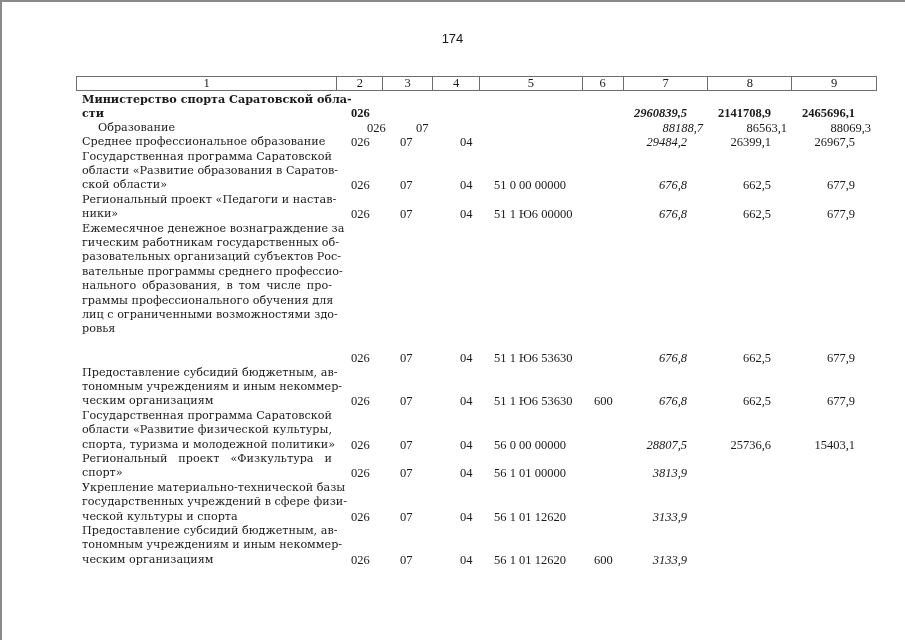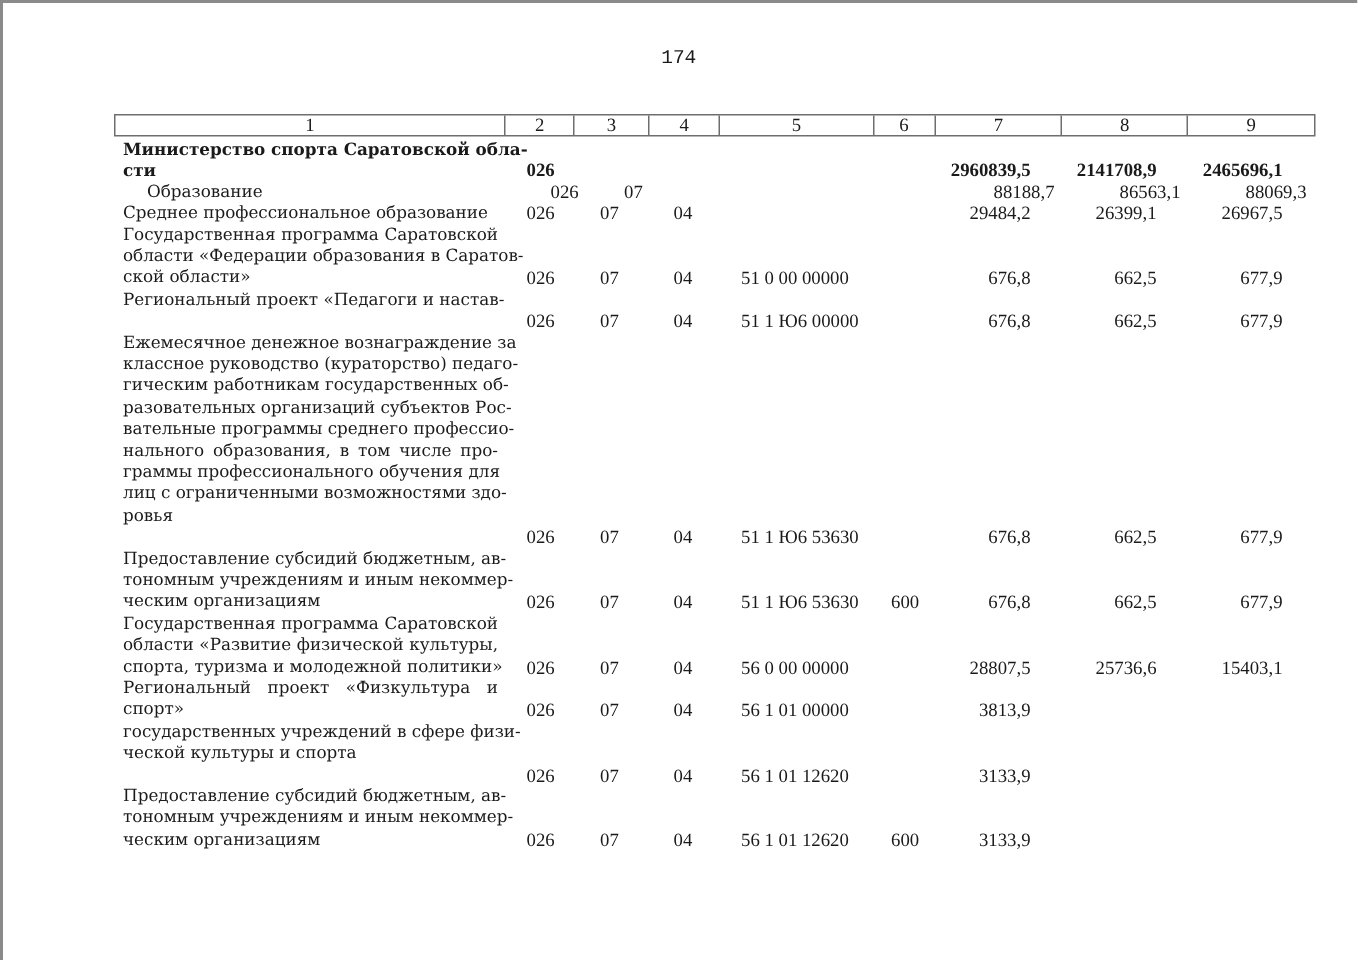--- a/index.html
+++ b/index.html
@@ -1,33 +1,33 @@
 <!DOCTYPE html>
 <html><head>
 <meta charset="utf-8">
 <style>
   html, body { margin:0; padding:0; }
   body { width:905px; height:640px; background:#ffffff; position:relative; overflow:hidden;
          font-family:"DejaVu Serif","Liberation Serif",serif; color:#1a1a1a; }
   .page-frame { position:absolute; left:0; top:0; width:905px; height:640px; box-sizing:border-box;
                 border-top:2px solid #8a8a8a; border-left:2px solid #8a8a8a; }
   .page-number { position:absolute; top:31px; left:0; width:905px; text-align:center; font-size:13px;
-                 font-family:Liberation Mono, monospace; }
+                 font-family:Liberation Sans, sans-serif; }
   .table-head { position:absolute; left:76px; top:76px; width:801px; height:15px; border:1px solid #6e6e6e;
                 box-sizing:border-box; display:flex; font-family:"Liberation Serif",serif; font-size:12.5px; }
   .table-head .hc { height:100%; border-right:1px solid #6e6e6e; box-sizing:border-box; text-align:center; line-height:13px; }
   .table-head .hc:last-child { border-right:none; }
   .rows { position:absolute; left:0; top:92px; width:905px; }
   .row { position:relative; width:888px; font-size:11.2px; line-height:14.4px; }
   .name { position:absolute; left:82px; width:250px; text-align:justify; top:0; }
   .name .ln { display:block; white-space:nowrap; text-align:justify; text-align-last:justify; }
   .name .ln.last { text-align-last:left; }
   .cell { position:absolute; bottom:0; white-space:nowrap; font-family:"Liberation Serif",serif; font-size:12.5px; line-height:14.4px; }
-  .c2 { left:351px; } .c3 { left:400px; } .c4 { left:449px; } .c5 { left:494px; } .c6 { left:594px; }
-  .c7 { right:calc(905px - 704px); } .c8 { right:calc(905px - 788px); } .c9 { right:calc(905px - 872px); }
+  .c2 { left:351px; } .c3 { left:400px; } .c4 { left:460px; } .c5 { left:494px; } .c6 { left:594px; }
+  .c7 { right:calc(905px - 704px);font-style:italic; } .c8 { right:calc(905px - 788px); } .c9 { right:calc(905px - 872px); }
   .bold { font-weight:bold; }
 </style>
 </head>
 <body>
 
 <div class="page-frame"></div>
 
 <div class="page-number">174</div>
 
 <div class="table-head">
@@ -79,49 +79,49 @@
       <span class="cell c4">04</span>
       <span class="cell c5"></span>
       <span class="cell c6"></span>
       <span class="cell c7">29484,2</span>
       <span class="cell c8">26399,1</span>
       <span class="cell c9">26967,5</span>
     </div>
     <div class="row" style="height: 43.2px;">
       <div class="name">
         <span class="ln">Государственная программа Саратовской</span>
-        <span class="ln">области «Федерации образования в Саратов-</span>
+        <span class="ln">области «Развитие образования в Саратов-</span>
         <span class="ln last">ской области»</span>
       </div>
       <span class="cell c2">026</span>
       <span class="cell c3">07</span>
       <span class="cell c4">04</span>
       <span class="cell c5">51 0 00 00000</span>
       <span class="cell c6"></span>
       <span class="cell c7">676,8</span>
       <span class="cell c8">662,5</span>
       <span class="cell c9">677,9</span>
     </div>
     <div class="row" style="height: 28.8px;">
       <div class="name">
         <span class="ln">Региональный проект «Педагоги и настав-</span>
+        <span class="ln last">ники»</span>
       </div>
       <span class="cell c2">026</span>
       <span class="cell c3">07</span>
       <span class="cell c4">04</span>
       <span class="cell c5">51 1 Ю6 00000</span>
       <span class="cell c6"></span>
       <span class="cell c7">676,8</span>
       <span class="cell c8">662,5</span>
       <span class="cell c9">677,9</span>
     </div>
     <div class="row" style="height: 144px;">
       <div class="name">
         <span class="ln">Ежемесячное денежное вознаграждение за</span>
-        <span class="ln">классное руководство (кураторство) педаго-</span>
         <span class="ln">гическим работникам государственных об-</span>
         <span class="ln">разовательных организаций субъектов Рос-</span>
         <span class="ln">вательные программы среднего профессио-</span>
         <span class="ln">нального образования, в том числе про-</span>
         <span class="ln">граммы профессионального обучения для</span>
         <span class="ln">лиц с ограниченными возможностями здо-</span>
         <span class="ln last">ровья</span>
       </div>
       <span class="cell c2">026</span>
       <span class="cell c3">07</span>
@@ -171,20 +171,21 @@
       <span class="cell c3">07</span>
       <span class="cell c4">04</span>
       <span class="cell c5">56 1 01 00000</span>
       <span class="cell c6"></span>
       <span class="cell c7">3813,9</span>
       <span class="cell c8"></span>
       <span class="cell c9"></span>
     </div>
     <div class="row" style="height: 43.2px;">
       <div class="name">
+        <span class="ln">Укрепление материально-технической базы</span>
         <span class="ln">государственных учреждений в сфере физи-</span>
         <span class="ln last">ческой культуры и спорта</span>
       </div>
       <span class="cell c2">026</span>
       <span class="cell c3">07</span>
       <span class="cell c4">04</span>
       <span class="cell c5">56 1 01 12620</span>
       <span class="cell c6"></span>
       <span class="cell c7">3133,9</span>
       <span class="cell c8"></span>

